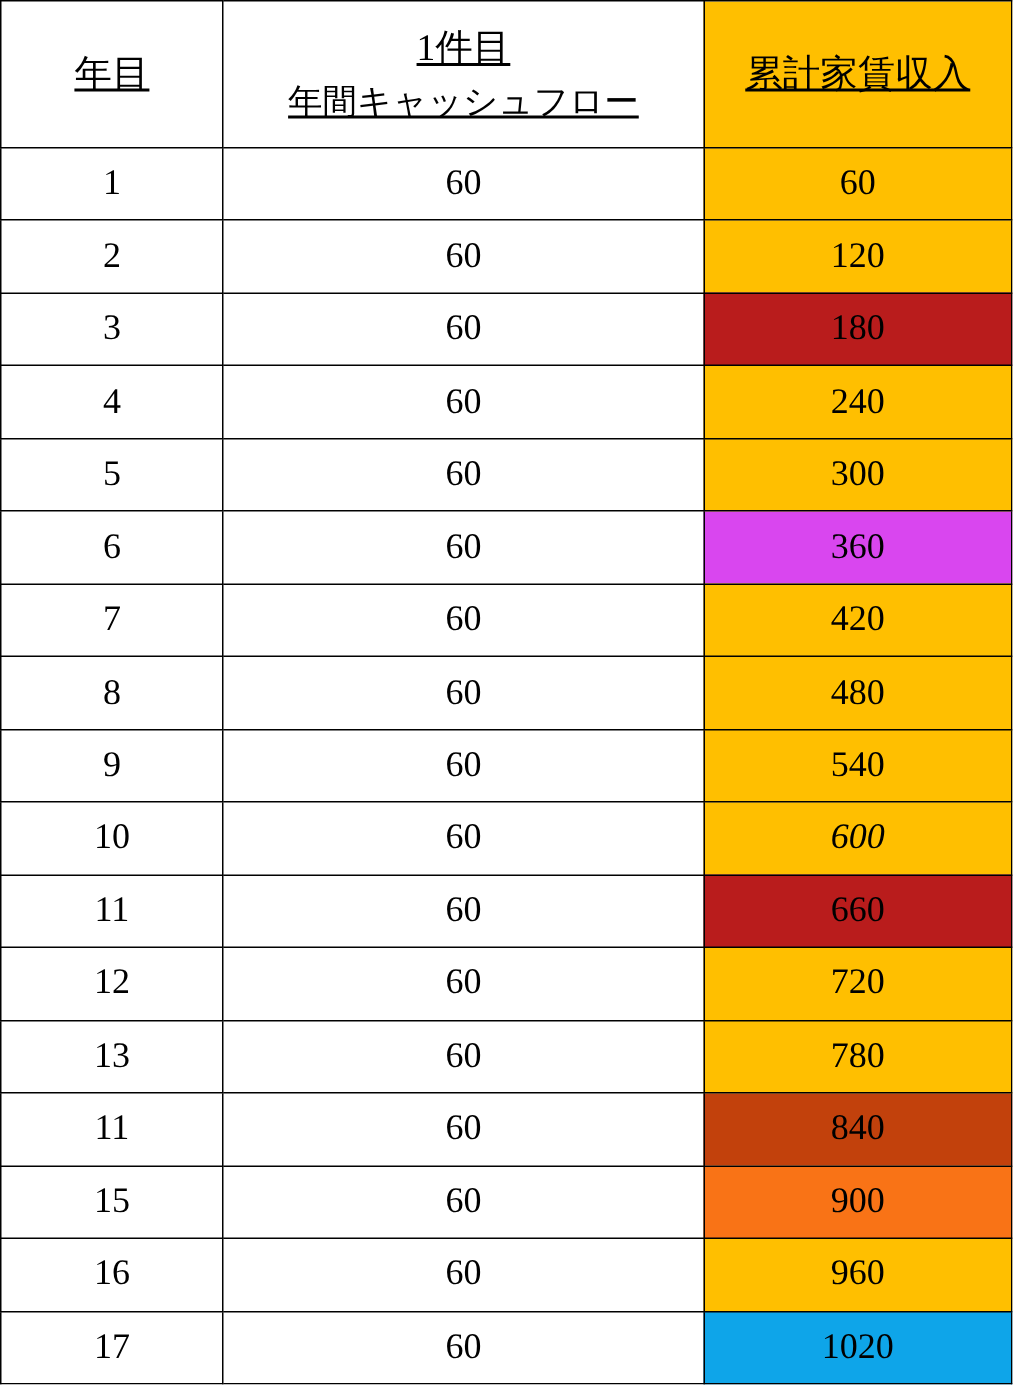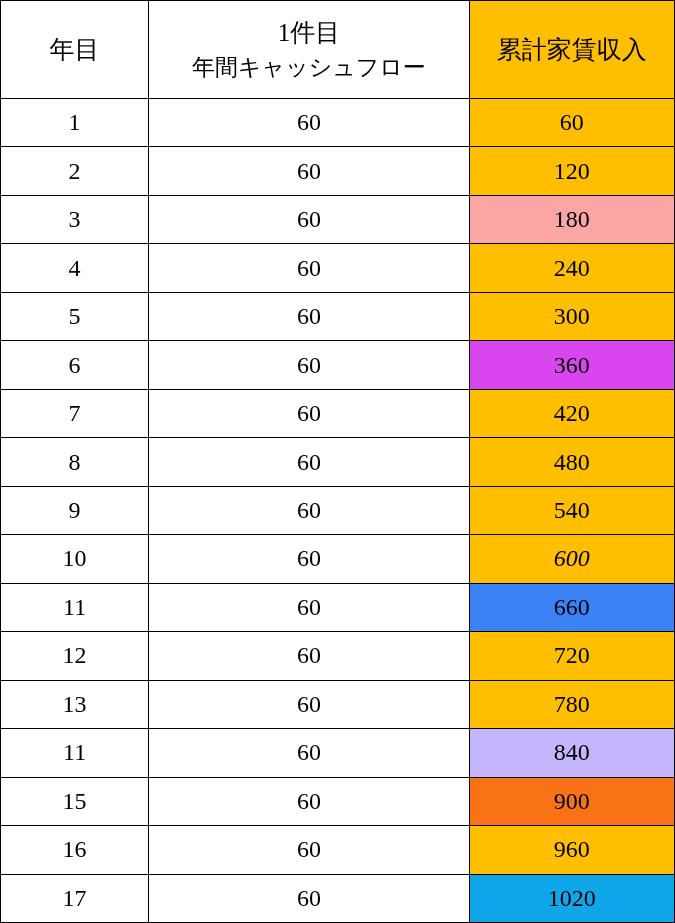--- a/index.html
+++ b/index.html
@@ -30,21 +30,21 @@
     border: 1px solid #000000;
     text-align: center;
     vertical-align: middle;
     font-weight: normal;
     padding: 0;
   }
   col.col-year { width: 148px; }
   col.col-cf   { width: 320px; }
   col.col-cum  { width: 205px; }
 
-  thead tr { height: 98px; }
+  thead tr { height: 98px; text-decoration: underline; }
   thead td {
     font-size: 25px;
     line-height: 1.5;
   }
   thead td.cum-head {
     background: #ffbf00;
     font-size: 24px;
   }
   .head-line {
     display: block;
@@ -95,21 +95,21 @@
           <td class="cum-cell" style="background: rgb(255, 191, 0);">60</td>
         </tr>
         <tr>
           <td>2</td>
           <td>60</td>
           <td class="cum-cell" style="background: rgb(255, 191, 0);">120</td>
         </tr>
         <tr>
           <td>3</td>
           <td>60</td>
-          <td class="cum-cell" style="background: #fca5a5;">180</td>
+          <td class="cum-cell" style="background: #b91c1c;">180</td>
         </tr>
         <tr>
           <td>4</td>
           <td>60</td>
           <td class="cum-cell" style="background: rgb(255, 191, 0);">240</td>
         </tr>
         <tr>
           <td>5</td>
           <td>60</td>
           <td class="cum-cell" style="background: rgb(255, 191, 0);">300</td>
@@ -135,36 +135,36 @@
           <td class="cum-cell" style="background: rgb(255, 191, 0);">540</td>
         </tr>
         <tr>
           <td>10</td>
           <td>60</td>
           <td class="cum-cell" style="background: rgb(255, 191, 0); font-style: italic;">600</td>
         </tr>
         <tr>
           <td>11</td>
           <td>60</td>
-          <td class="cum-cell" style="background: #3b82f6; margin-left: 44px;">660</td>
+          <td class="cum-cell" style="background: #b91c1c; margin-left: 44px;">660</td>
         </tr>
         <tr>
           <td>12</td>
           <td>60</td>
           <td class="cum-cell" style="background: rgb(255, 191, 0);">720</td>
         </tr>
         <tr>
           <td>13</td>
           <td>60</td>
           <td class="cum-cell" style="background: rgb(255, 191, 0);">780</td>
         </tr>
         <tr>
           <td>11</td>
           <td>60</td>
-          <td class="cum-cell" style="background: #c4b5fd;">840</td>
+          <td class="cum-cell" style="background: #c2410c;">840</td>
         </tr>
         <tr>
           <td>15</td>
           <td>60</td>
           <td class="cum-cell" style="background: #f97316; margin-left: 43px;">900</td>
         </tr>
         <tr>
           <td>16</td>
           <td>60</td>
           <td class="cum-cell" style="background: rgb(255, 191, 0);">960</td>

